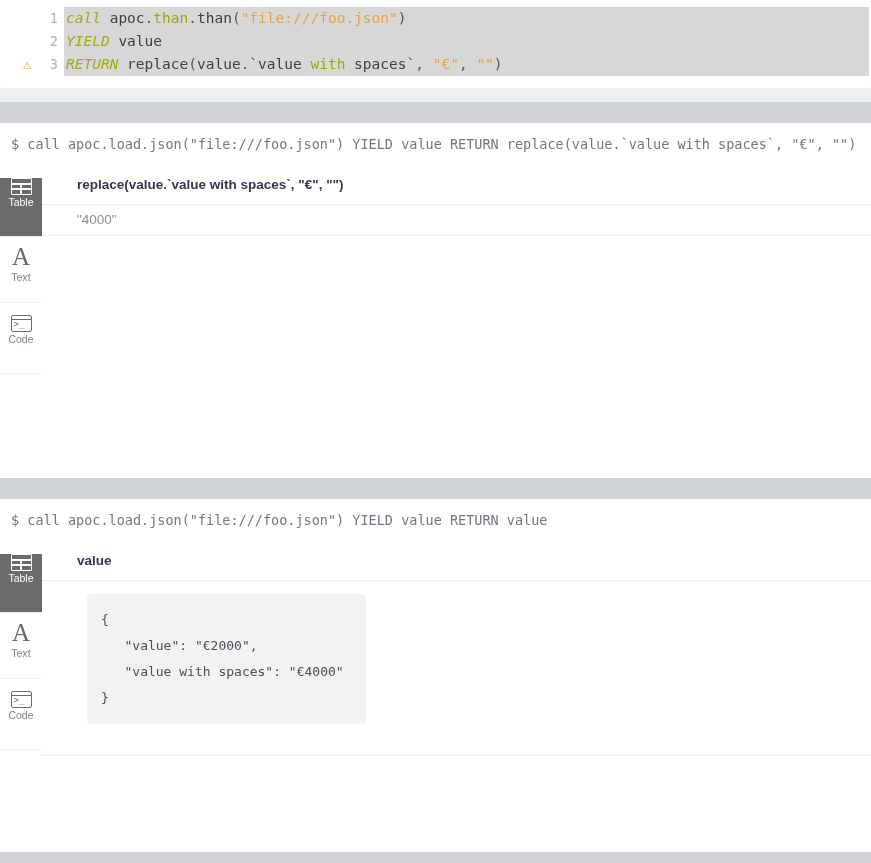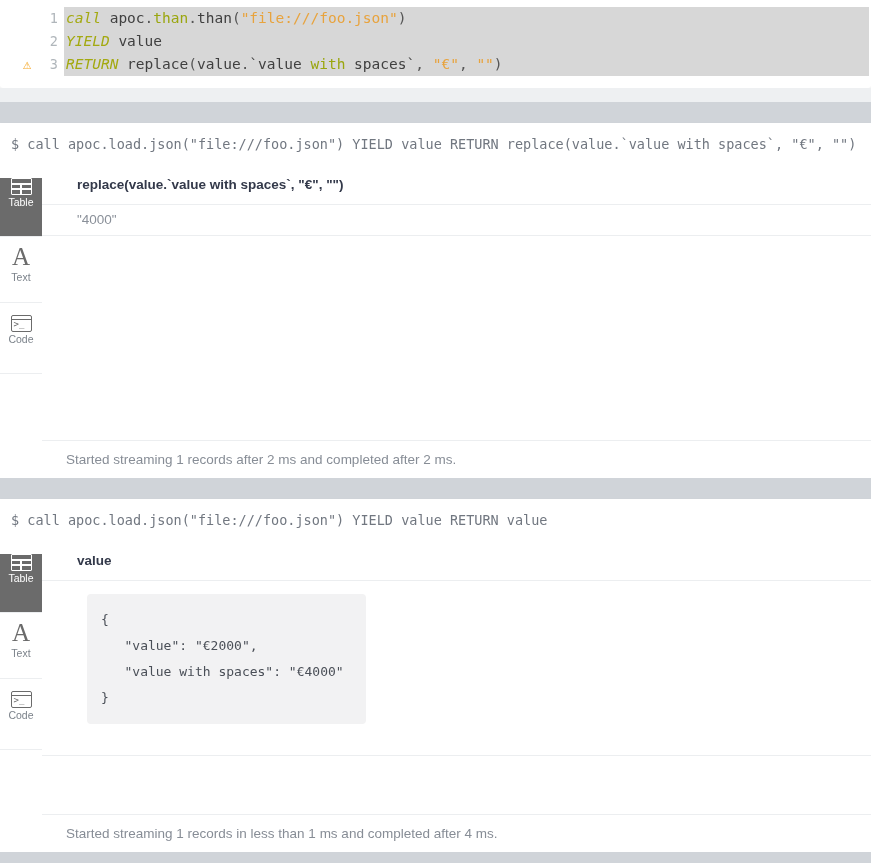--- a/index.html
+++ b/index.html
@@ -369,21 +369,20 @@
             </div>
           <span class="viewbar-label">Code</span>
         </div>
       </div>
 
       <div class="results">
         <div class="res-scroll">
           <div class="res-header">replace(value.`value with spaces`, "€", "")</div>
           <div class="res-row">"4000"</div>
         </div>
-        <div class="res-status">Started streaming 1 records after 2 ms and completed after 2 ms.</div>
       </div>
 
     </div>
   </div>
 
   <div class="band-gray" style="top:478px;height:21px;"></div>
 
   <div class="frame" style="top:499px;height:353px;">
     <div class="frame-cmdbar">
       <div class="frame-cmd">$ call apoc.load.json("file:///foo.json") YIELD value RETURN value</div>
@@ -413,21 +412,20 @@
         <div class="res-scroll">
           <div class="res-header">value</div>
           <div class="res-json-wrap">
             <div class="res-json">{
    "value": "€2000",
    "value with spaces": "€4000"
 }</div>
           </div>
           <div class="res-json-divider" style="top:213px;"></div>
         </div>
-        <div class="res-status">Started streaming 1 records in less than 1 ms and completed after 4 ms.</div>
       </div>
 
     </div>
   </div>
 
   <div class="band-gray" style="top:852px;height:11px;"></div>
 
 </div>
 
 </body></html>

